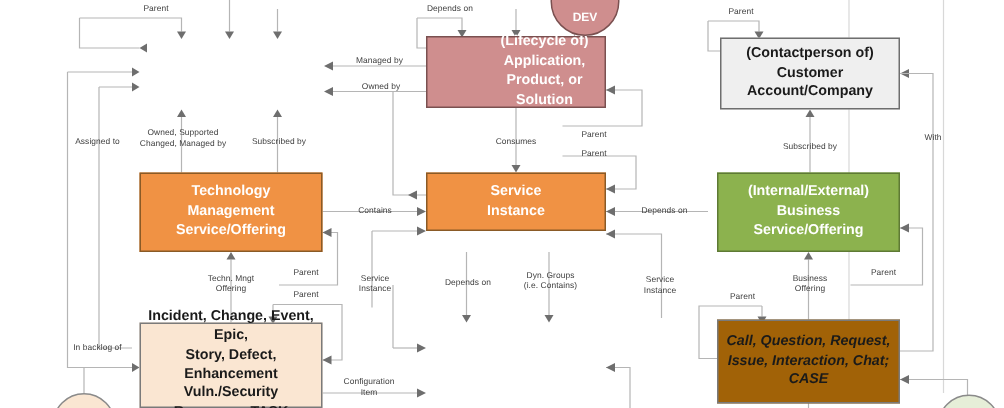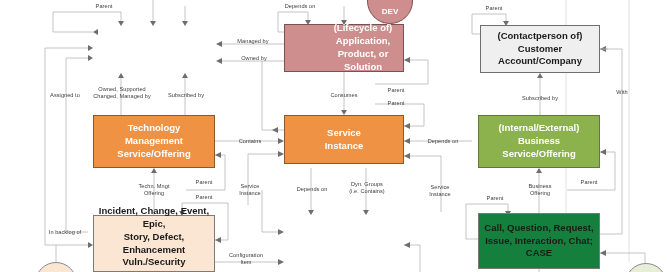--- a/index.html
+++ b/index.html
@@ -28,21 +28,21 @@
     line-height: 1.35;
     padding: 2px 4px;
     z-index: 5;
   }
   .node .lbl { display: block; }
   .node-grey  { background: #efefef; color: #1a1a1a; border-color: #6e6e6e; }
   .node-red   { background: #cf8e8e; color: #ffffff; border-color: #7a5050; padding-left: 42px; }
   .node-orange{ background: #f09244; color: #ffffff; border-color: #8a5a26; }
   .node-green { background: #8cb24e; color: #ffffff; border-color: #5e7a34; }
   .node-peach { background: #fae6d2; color: #1a1a1a; border-color: #7a7a7a; justify-content: center; }
-  .node-ltgreen{ background: #15803d; color: #1a1a1a; border-color: #7a7a7a; }
+  .node-ltgreen{ background: #a16207; color: #1a1a1a; border-color: #7a7a7a; font-style: italic; }
 
   .circle {
     position: absolute;
     border-radius: 50%;
     box-sizing: border-box;
     border: 1px solid #7a5050;
     display: flex;
     align-items: center;
     justify-content: center;
     font-weight: bold;
@@ -221,21 +221,21 @@
   <div class="node node-grey" style="left:480px;top:25px;width:120px;height:48px;">
     <span class="lbl" style="white-space:pre-line;">(Contactperson of) Customer
 Account/Company</span>
   </div>
 
   <div class="node node-orange" style="left:93px;top:115px;width:122px;height:53px;">
     <span class="lbl" style="white-space:pre-line;">Technology Management
 Service/Offering</span>
   </div>
 
-  <div class="node node-orange" style="left:284px;top:115px;width:120px;height:49px;">
+  <div class="node node-orange" style="left:284px;top:115px;width:120px;height:39px;">
     <span class="lbl" style="white-space:pre-line;">Service
 Instance</span>
   </div>
 
   <div class="node node-green" style="left:478px;top:115px;width:122px;height:53px;">
     <span class="lbl" style="white-space:pre-line;">(Internal/External) Business
 Service/Offering</span>
   </div>
 
   <div class="node node-peach" style="left:93px;top:215px;width:122px;height:57px;">

